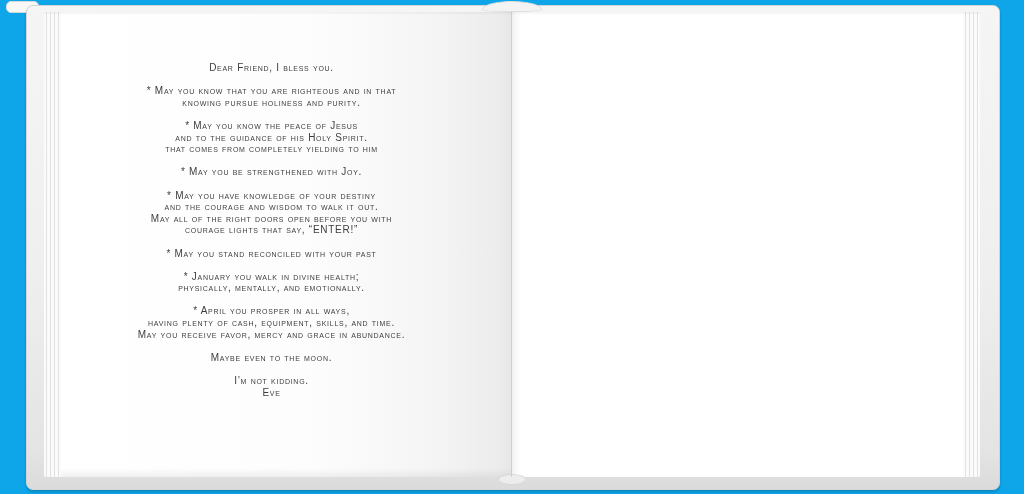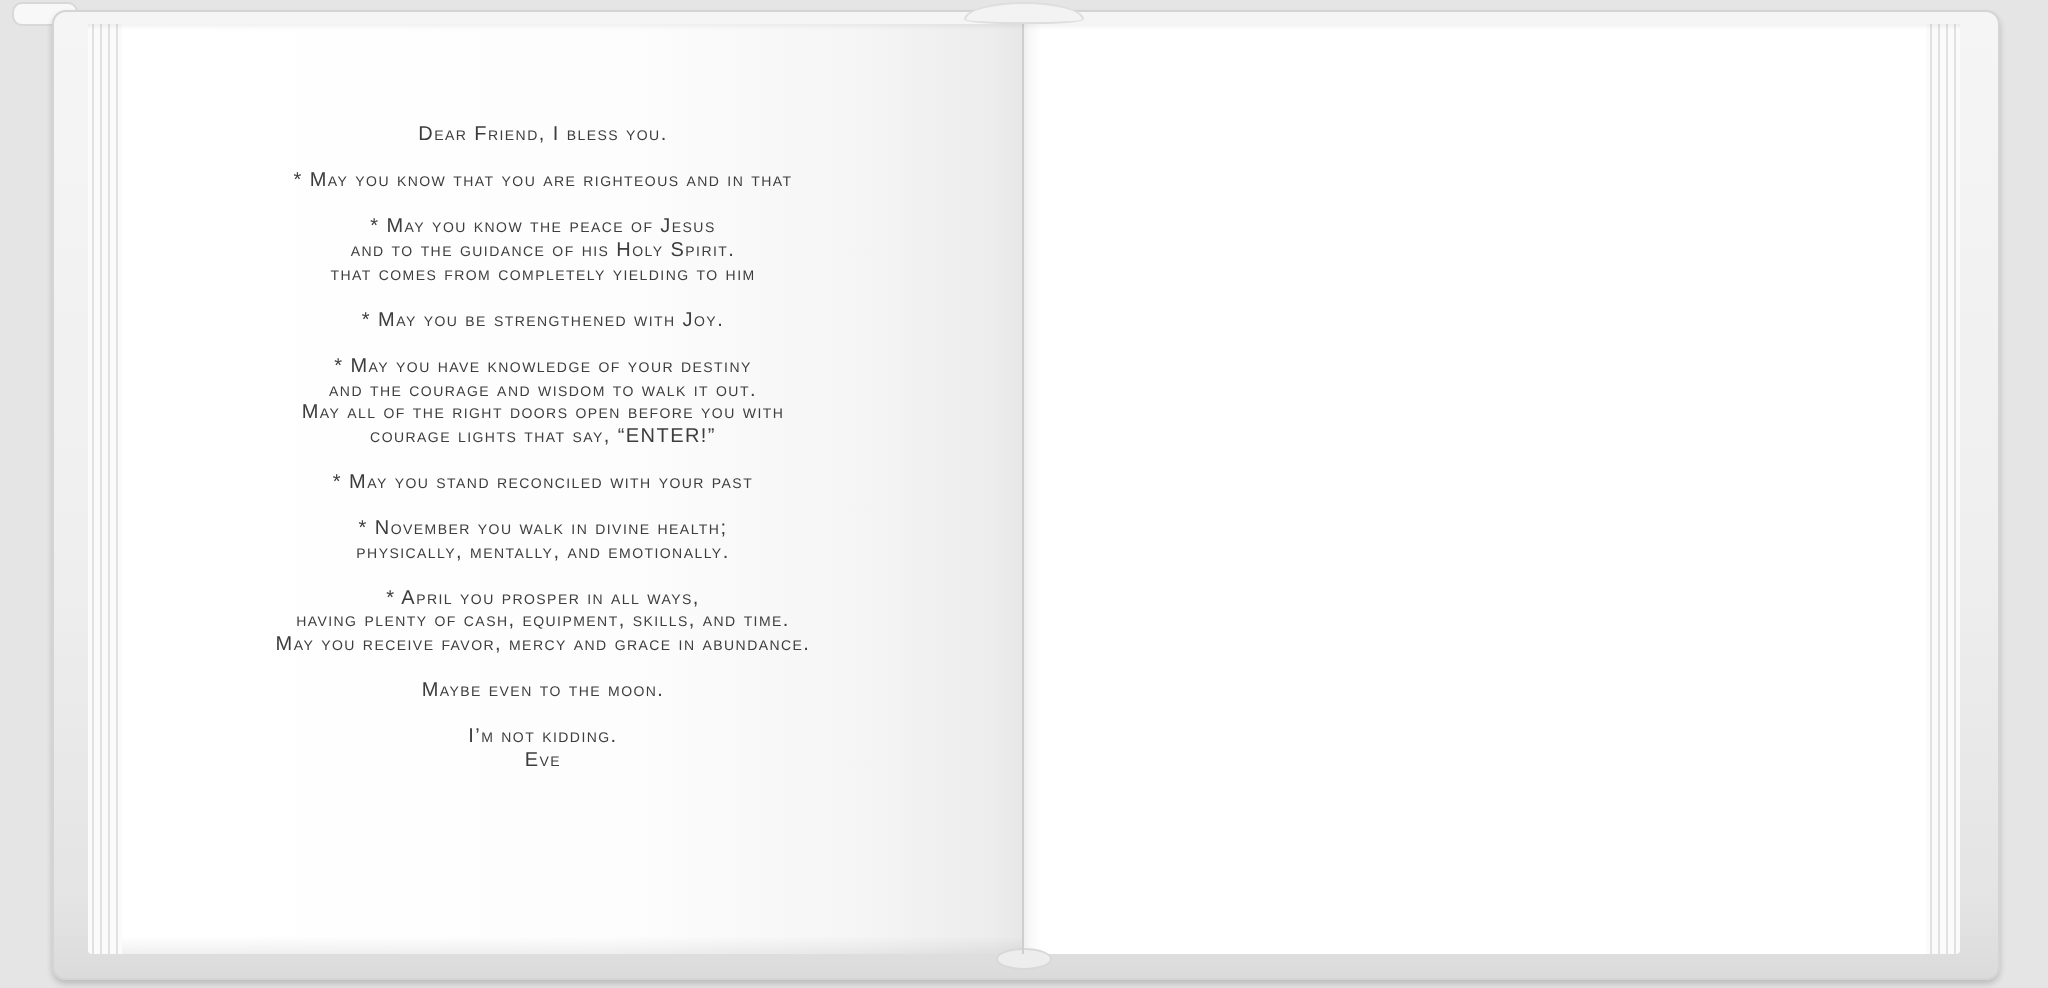--- a/index.html
+++ b/index.html
@@ -1,21 +1,21 @@
 <!DOCTYPE html>
 <html><head>
 <meta charset="utf-8">
 <style>
   html, body { margin: 0; padding: 0; background: #ffffff; }
   .stage {
     position: relative;
     width: 1024px;
     height: 494px;
     overflow: hidden;
-    background: #e5e5e5;
+    background: #0ea5e9;
     font-family: "Liberation Sans", sans-serif;
   }
   
   .cover {
     position: absolute;
     left: 26px; top: 5px;
     width: 974px; height: 485px;
     box-sizing: border-box;
     border: 1px solid #d4d4d4;
     border-radius: 7px;
@@ -140,20 +140,21 @@
     <div class="page-right"></div>
     <div class="spine"></div>
 
     <div class="letter">
       <p>
         <span>Dear Friend, I bless you.</span>
       </p>
       <p>
         </p>
         <div>* May you know that you are righteous and in that</div>
+        <div>knowing pursue holiness and purity.</div>
       <p></p>
       <p>
         </p>
         <div>* May you know the peace of Jesus</div>
         <div>and to the guidance of his Holy Spirit.</div>
         <div>that comes from completely yielding to him</div>
       <p></p>
       <p>
         <span>* May you be strengthened with Joy.</span>
       </p>
@@ -163,21 +164,21 @@
         <div>and the courage and wisdom to walk it out.</div>
         <div>May all of the right doors open before you with</div>
         <div>courage lights that say, “ENTER!”</div>
       <p></p>
       <p>
         </p>
         <div>* May you stand reconciled with your past</div>
       <p></p>
       <p>
         </p>
-        <div>* November you walk in divine health;</div>
+        <div>* January you walk in divine health;</div>
         <div>physically, mentally, and emotionally.</div>
       <p></p>
       <p>
         </p>
         <div>* April you prosper in all ways,</div>
         <div>having plenty of cash, equipment, skills, and time.</div>
         <div>May you receive favor, mercy and grace in abundance.</div>
       <p></p>
       <p>
         </p>

